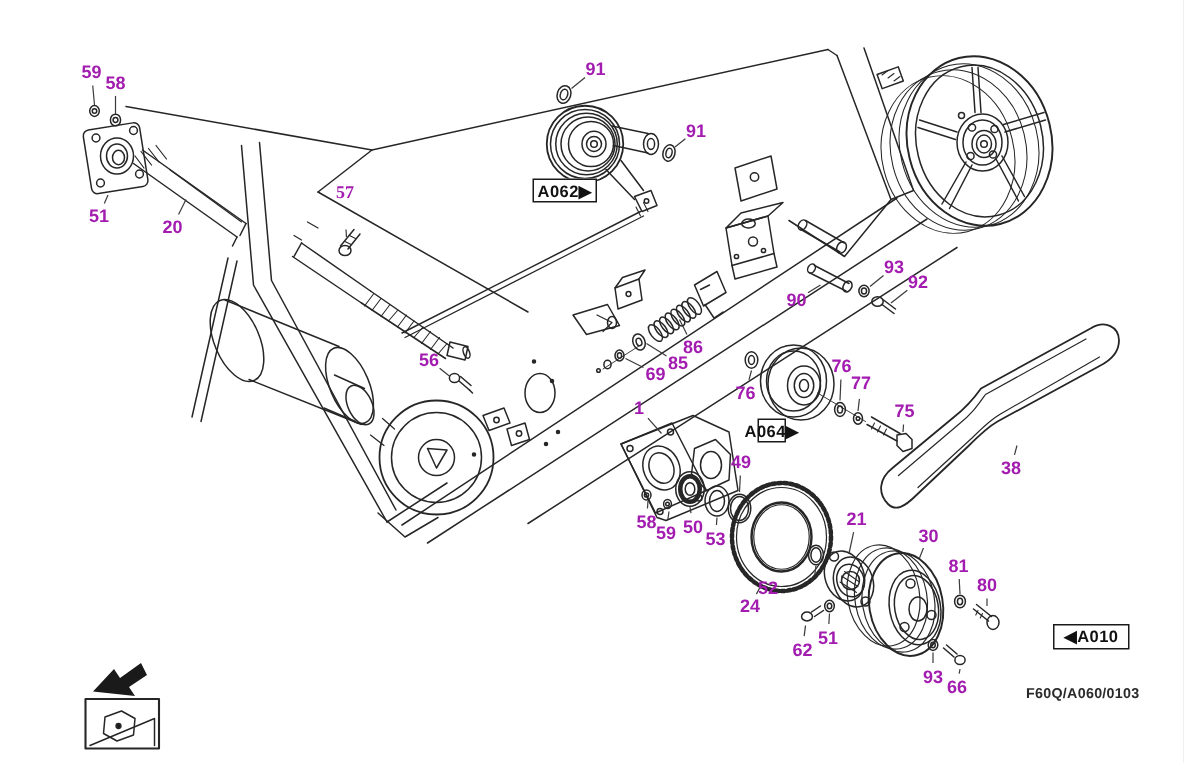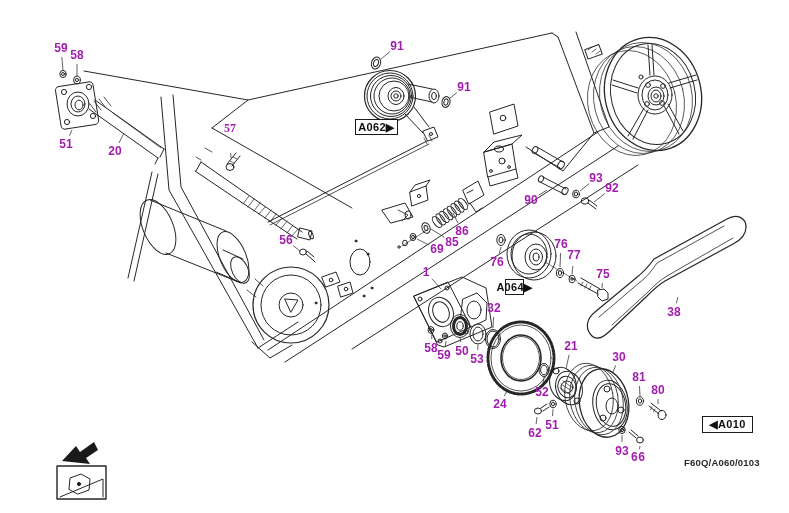--- a/index.html
+++ b/index.html
@@ -380,35 +380,35 @@
       <span class="part-label" style="left: 286px; top: 240px;">56</span>
       <span class="part-label" style="left: 462px; top: 231px;">86</span>
       <span class="part-label" style="left: 452px; top: 242px;">85</span>
       <span class="part-label" style="left: 437px; top: 249px;">69</span>
       <span class="part-label" style="left: 497px; top: 262px;">76</span>
       <span class="part-label" style="left: 426px; top: 272px;">1</span>
       <span class="part-label" style="left: 561px; top: 244px;">76</span>
       <span class="part-label" style="left: 574px; top: 255px;">77</span>
       <span class="part-label" style="left: 603px; top: 274px;">75</span>
       <span class="part-label" style="left: 674px; top: 312px;">38</span>
-      <span class="part-label" style="left: 494px; top: 308px;">32</span>
+      <span class="part-label" style="left: 494px; top: 308px;">49</span>
       <span class="part-label" style="left: 431px; top: 348px;">58</span>
       <span class="part-label" style="left: 444px; top: 355px;">59</span>
       <span class="part-label" style="left: 462px; top: 351px;">50</span>
       <span class="part-label" style="left: 477px; top: 359px;">53</span>
       <span class="part-label" style="left: 500px; top: 404px;">24</span>
-      <span class="part-label" style="left: 542px; top: 392px; text-align: right;">52</span>
+      <span class="part-label" style="left: 512px; top: 392px; text-align: right;">52</span>
       <span class="part-label" style="left: 571px; top: 346px;">21</span>
       <span class="part-label" style="left: 619px; top: 357px;">30</span>
       <span class="part-label" style="left: 639px; top: 377px;">81</span>
       <span class="part-label" style="left: 658px; top: 390px;">80</span>
       <span class="part-label" style="left: 535px; top: 433px;">62</span>
       <span class="part-label" style="left: 552px; top: 425px;">51</span>
       <span class="part-label" style="left: 622px; top: 451px;">93</span>
-      <span class="part-label" style="left: 638px; top: 458px; font-family: Liberation Mono, monospace;">66</span>
+      <span class="part-label" style="left: 638px; top: 458px;">66</span>
     </div>
 
   <div class="refbox" style="left:355px;top:119px;width:43px;height:16px;">A062▶</div>
   <div class="refbox" style="left:505px;top:279px;width:19px;height:16px;">A064▶</div>
   <div class="refbox" style="left:702px;top:416px;width:51px;height:17px;">◀A010</div>
 
   <div class="footer-code">F60Q/A060/0103</div>
 </div>
 
 </body></html>

